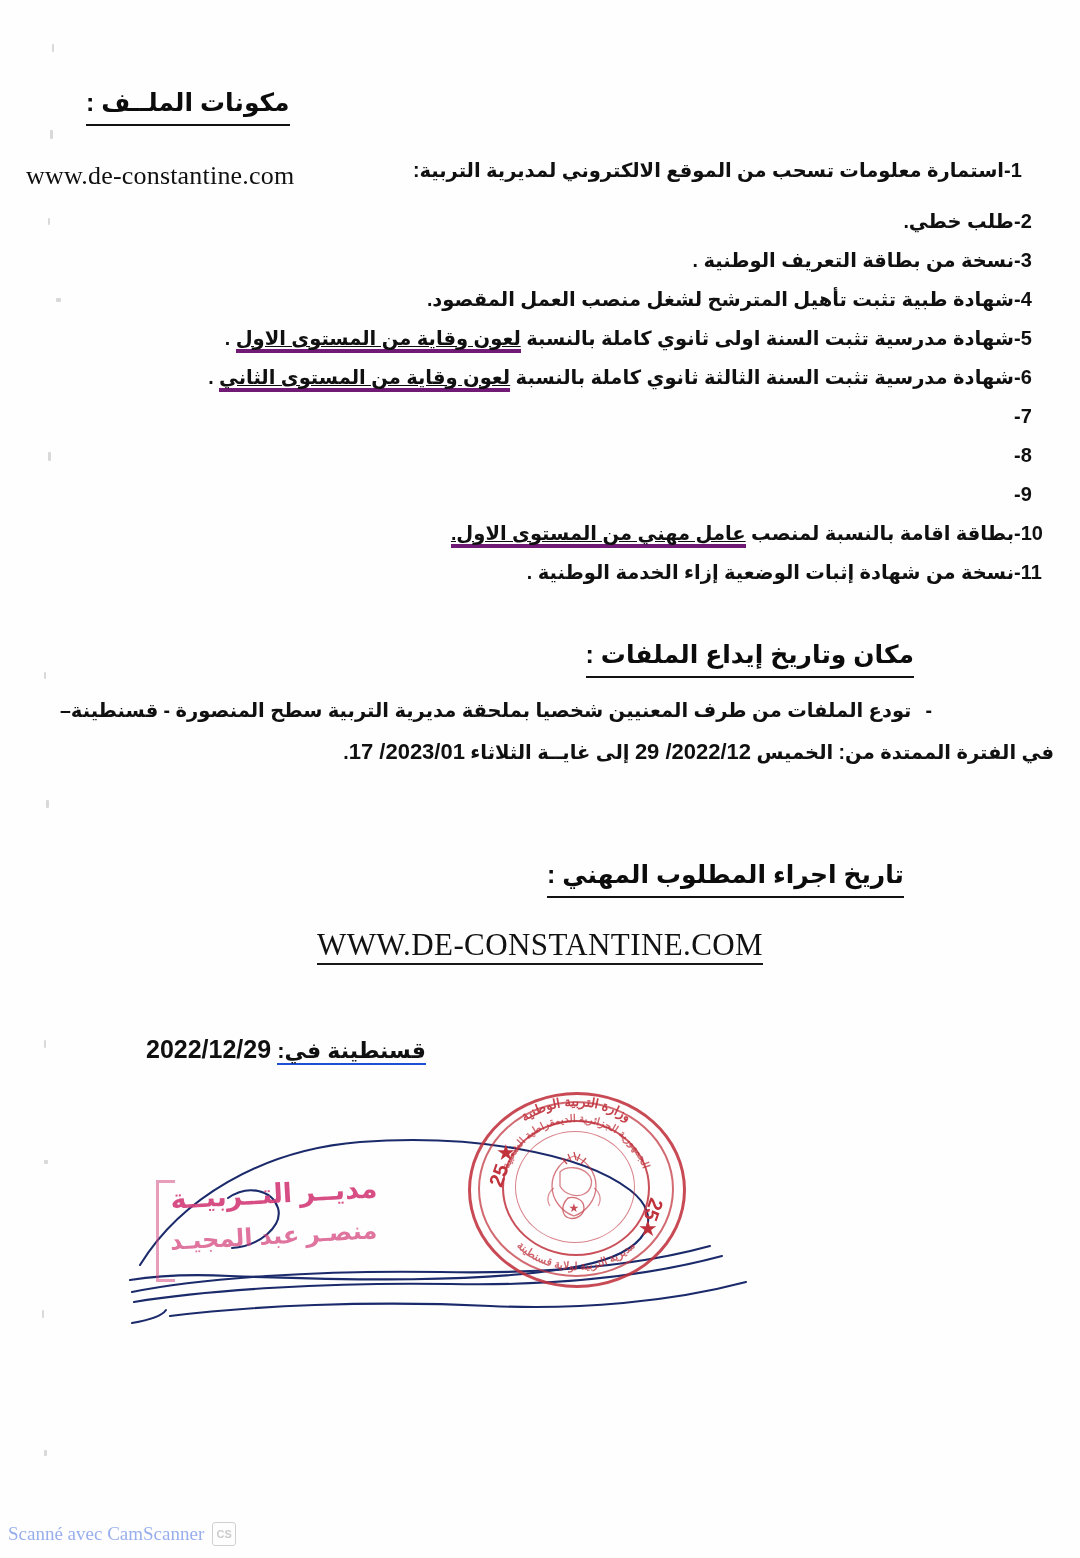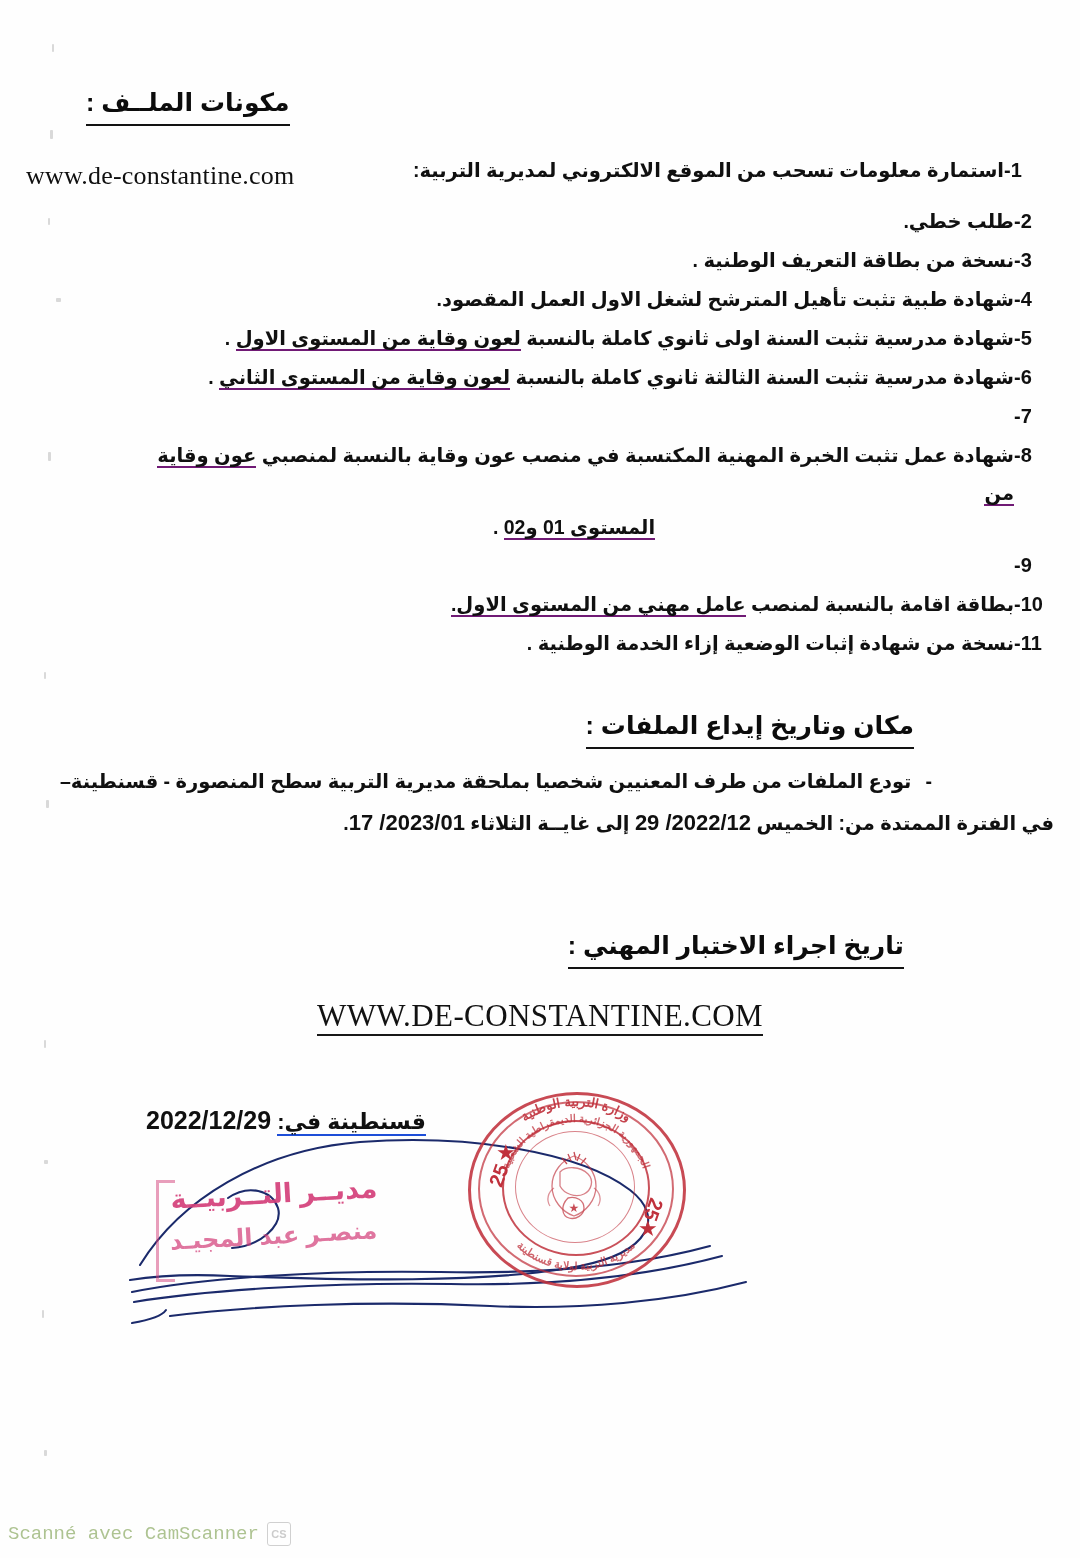--- a/index.html
+++ b/index.html
@@ -79,21 +79,21 @@
     text-align: left;
     direction: ltr;
     font-size: 20px;
     font-weight: bold;
     margin-right: 6px;
   }
   .li-text {
     flex: 1 1 auto;
     text-align: right;
   }
-  .li-text .ul { border-bottom: 2px solid #701a75; }
+  .li-text .ul { border-bottom: 4px solid #701a75; text-decoration: underline; }
   .li-text .ltr {
     direction: ltr;
     display: inline-block;
     unicode-bidi: embed;
     font-family: "Liberation Serif", "DejaVu Serif", serif;
     font-weight: normal;
     font-size: 26px;
     letter-spacing: .2px;
     vertical-align: -2px;
   }
@@ -289,23 +289,23 @@
     color: #8e8e8e;
     font-size: 11px;
     font-weight: bold;
     display: flex;
     align-items: center;
     justify-content: center;
     font-family: "Liberation Sans", sans-serif;
     text-align: center;
   }
   .cs-text {
-    color: #4d7c0f;
+    color: #1d4ed8;
     font-size: 19px;
-    font-family: Liberation Mono, monospace;
+    font-family: Liberation Serif, serif;
     direction: ltr;
   }
 </style>
 </head>
 <body>
 
 <div class="page">
 
   <div class="speck" style="left:52px;top:44px;width:2px;height:8px;"></div>
   <div class="speck" style="left:50px;top:130px;width:3px;height:9px;"></div>
@@ -340,21 +340,21 @@
         <span class="li-text" style="flex:0 0 auto;">طلب خطي.</span>
       </li>
 
       <li class="item-3">
         <span class="li-num">-3</span>
         <span class="li-text" style="flex:0 0 auto;">نسخة من بطاقة التعريف الوطنية .</span>
       </li>
 
       <li class="item-4">
         <span class="li-num">-4</span>
-        <span class="li-text" style="flex:0 0 auto;">شهادة طبية تثبت تأهيل المترشح لشغل الاول العمل المقصود.</span>
+        <span class="li-text" style="flex:0 0 auto;">شهادة طبية تثبت تأهيل المترشح لشغل منصب العمل المقصود.</span>
       </li>
 
       <li class="item-5">
         <span class="li-num">-5</span>
         <span class="li-text" style="flex:0 0 auto;">
           <span>شهادة مدرسية تثبت السنة اولى ثانوي كاملة بالنسبة </span><span class="ul">لعون وقاية من المستوى الاول</span><span> .</span>
         </span>
       </li>
 
       <li class="item-6">
@@ -363,28 +363,20 @@
           <span>شهادة مدرسية تثبت السنة الثالثة ثانوي كاملة بالنسبة </span><span class="ul">لعون وقاية من المستوى الثاني</span><span> .</span>
         </span>
       </li>
 
       <li class="item-7" style="align-items:flex-start;">
         <span class="li-num">-7</span>
       </li>
 
       <li class="item-8" style="align-items:flex-start;">
         <span class="li-num">-8</span>
-        <span class="li-text w-880" style="flex:0 0 auto;width:880px;">
-          <span style="display:block;text-align:right;">
-            <span>شهادة عمل تثبت الخبرة المهنية المكتسبة في منصب عون وقاية بالنسبة لمنصبي </span><span class="ul">عون وقاية من</span>
-          </span>
-          <span class="line2" style="display:block;text-align:center;">
-            <span class="ul">المستوى 01 و02</span><span> .</span>
-          </span>
-        </span>
       </li>
 
       <li class="item-9">
         <span class="li-num">-9</span>
       </li>
 
       <li class="item-10">
         <span class="li-num">-10</span>
         <span class="li-text" style="flex:0 0 auto;">
           <span>بطاقة اقامة  بالنسبة لمنصب </span><span class="ul">عامل مهني من المستوى الاول.</span>
@@ -407,21 +399,21 @@
         <span>
           <span>تودع الملفات من طرف </span><span class="ul">المعنيين شخصيا</span><span>  بملحقة مديرية التربية سطح المنصورة - </span><span>قسنطينة</span><span>–</span>
         </span>
       </div>
       <div class="deposit-line-2">
         <span>في الفترة الممتدة من: الخميس </span><span class="num-ltr">29 /2022/12</span><span>  إلى غايــة الثلاثاء  </span><span class="num-ltr">17 /2023/01</span><span>.</span>
       </div>
     </div>
 
     <div class="section-heading heading-centered" style="margin-top:86px;padding-right:150px;">
-      <span class="u">تاريخ اجراء الاختبار المهني :</span>
+      <span class="u">تاريخ اجراء المطلوب المهني :</span>
     </div>
 
 
     <div class="big-url" style="margin-top:38px;">
       <span>WWW.DE-CONSTANTINE.COM</span>
     </div>
 
     <div style="margin-top:72px;padding-left:120px;text-align:left;">
       <span class="sign-place">
         <span class="ulp">قسنطينة في:</span>

